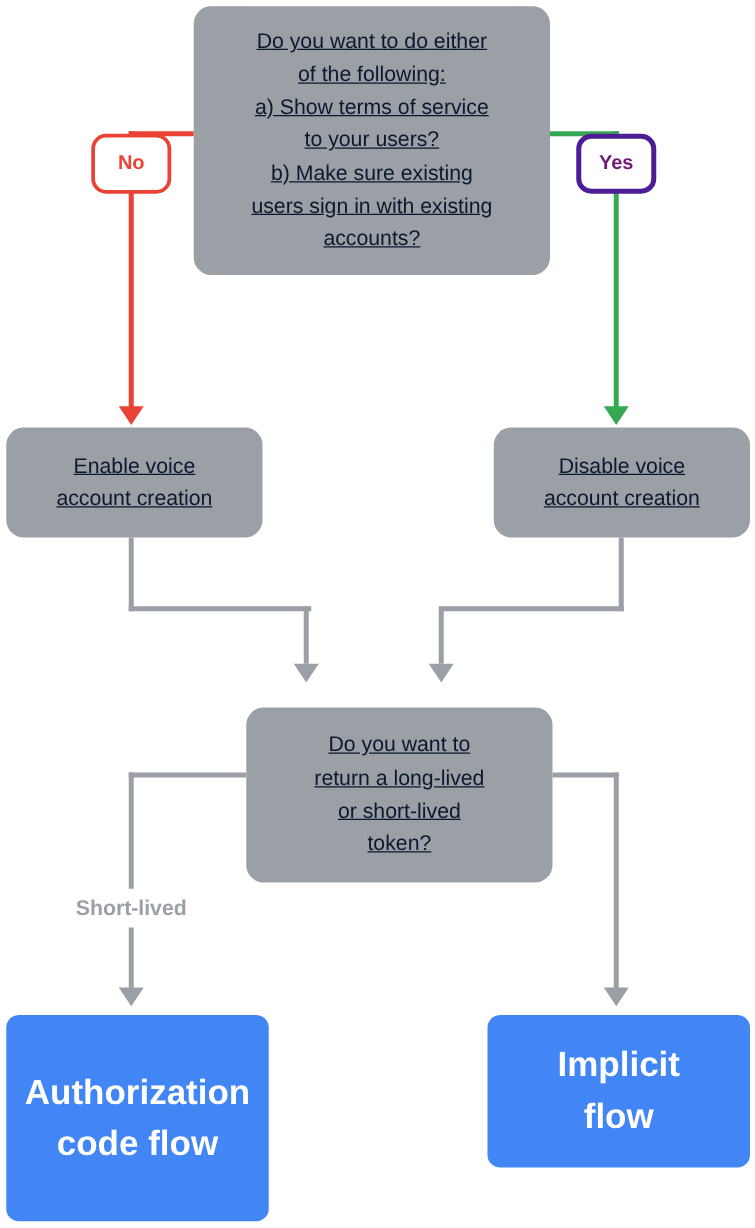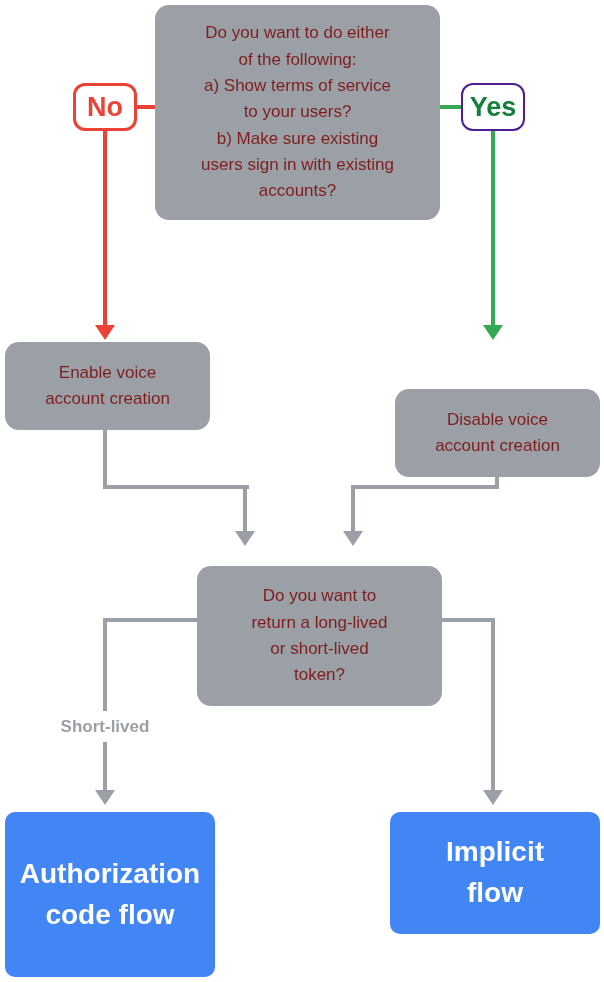--- a/index.html
+++ b/index.html
@@ -18,43 +18,45 @@
     position: absolute;
     display: flex;
     align-items: center;
     justify-content: center;
     text-align: center;
     white-space: pre-line;
   }
 
   .gray-box {
     background: #9AA0A6;
-    color: #7f1d1d;
+    color: #0f172a;
     border-radius: 14px;
     font-size: 17px;
     line-height: 1.55;
+    text-decoration: underline;
   }
 
   .blue-box {
     background: #4285F4;
     color: #ffffff;
     border-radius: 10px;
     font-size: 28px;
     font-weight: bold;
     line-height: 1.45;
   }
 
   .badge {
     background: #ffffff;
     border-radius: 12px;
-    font-size: 27px;
+    font-size: 16px;
     font-weight: bold;
+    margin-top: 24px;
   }
   .badge.no  { border: 3px solid #EA4335; color: #EA4335; }
-  .badge.yes { border: 2px solid #4c1d95; color: #15803d; text-align: right; }
+  .badge.yes { border: 4px solid #4c1d95; color: #701a75; text-align: right; }
 
   .pill-label {
     background: #ffffff;
     color: #9AA0A6;
     font-size: 17px;
     font-weight: bold;
   }
 
   .line { position: absolute; }
   .line.red   { background: #EA4335; }
@@ -111,21 +113,21 @@
 users sign in with existing
 accounts?</div>
 
   <div class="node badge no" style="left:73px;  top:83px;  width:64px; height:48px;">No</div>
 
   <div class="node badge yes" style="left:461px; top:83px;  width:64px; height:48px;">Yes</div>
 
   <div class="node gray-box" style="left:5px;   top:342px; width:205px; height:88px;text-align:center;">Enable voice
 account creation</div>
 
-  <div class="node gray-box" style="left:395px; top:342px; width:205px; height:88px;margin-top:47px;">Disable voice
+  <div class="node gray-box" style="left:395px; top:342px; width:205px; height:88px;">Disable voice
 account creation</div>
 
   <div class="node gray-box" style="left:197px; top:550px; width:245px; height:140px; padding:0 10px;margin-top:16px;">Do you want to
 return a long-lived
 or short-lived
 token?</div>
 
   <div class="node pill-label" style="left:20px;  top:711px; width:170px; height:31px;">Short-lived</div>
 
 

